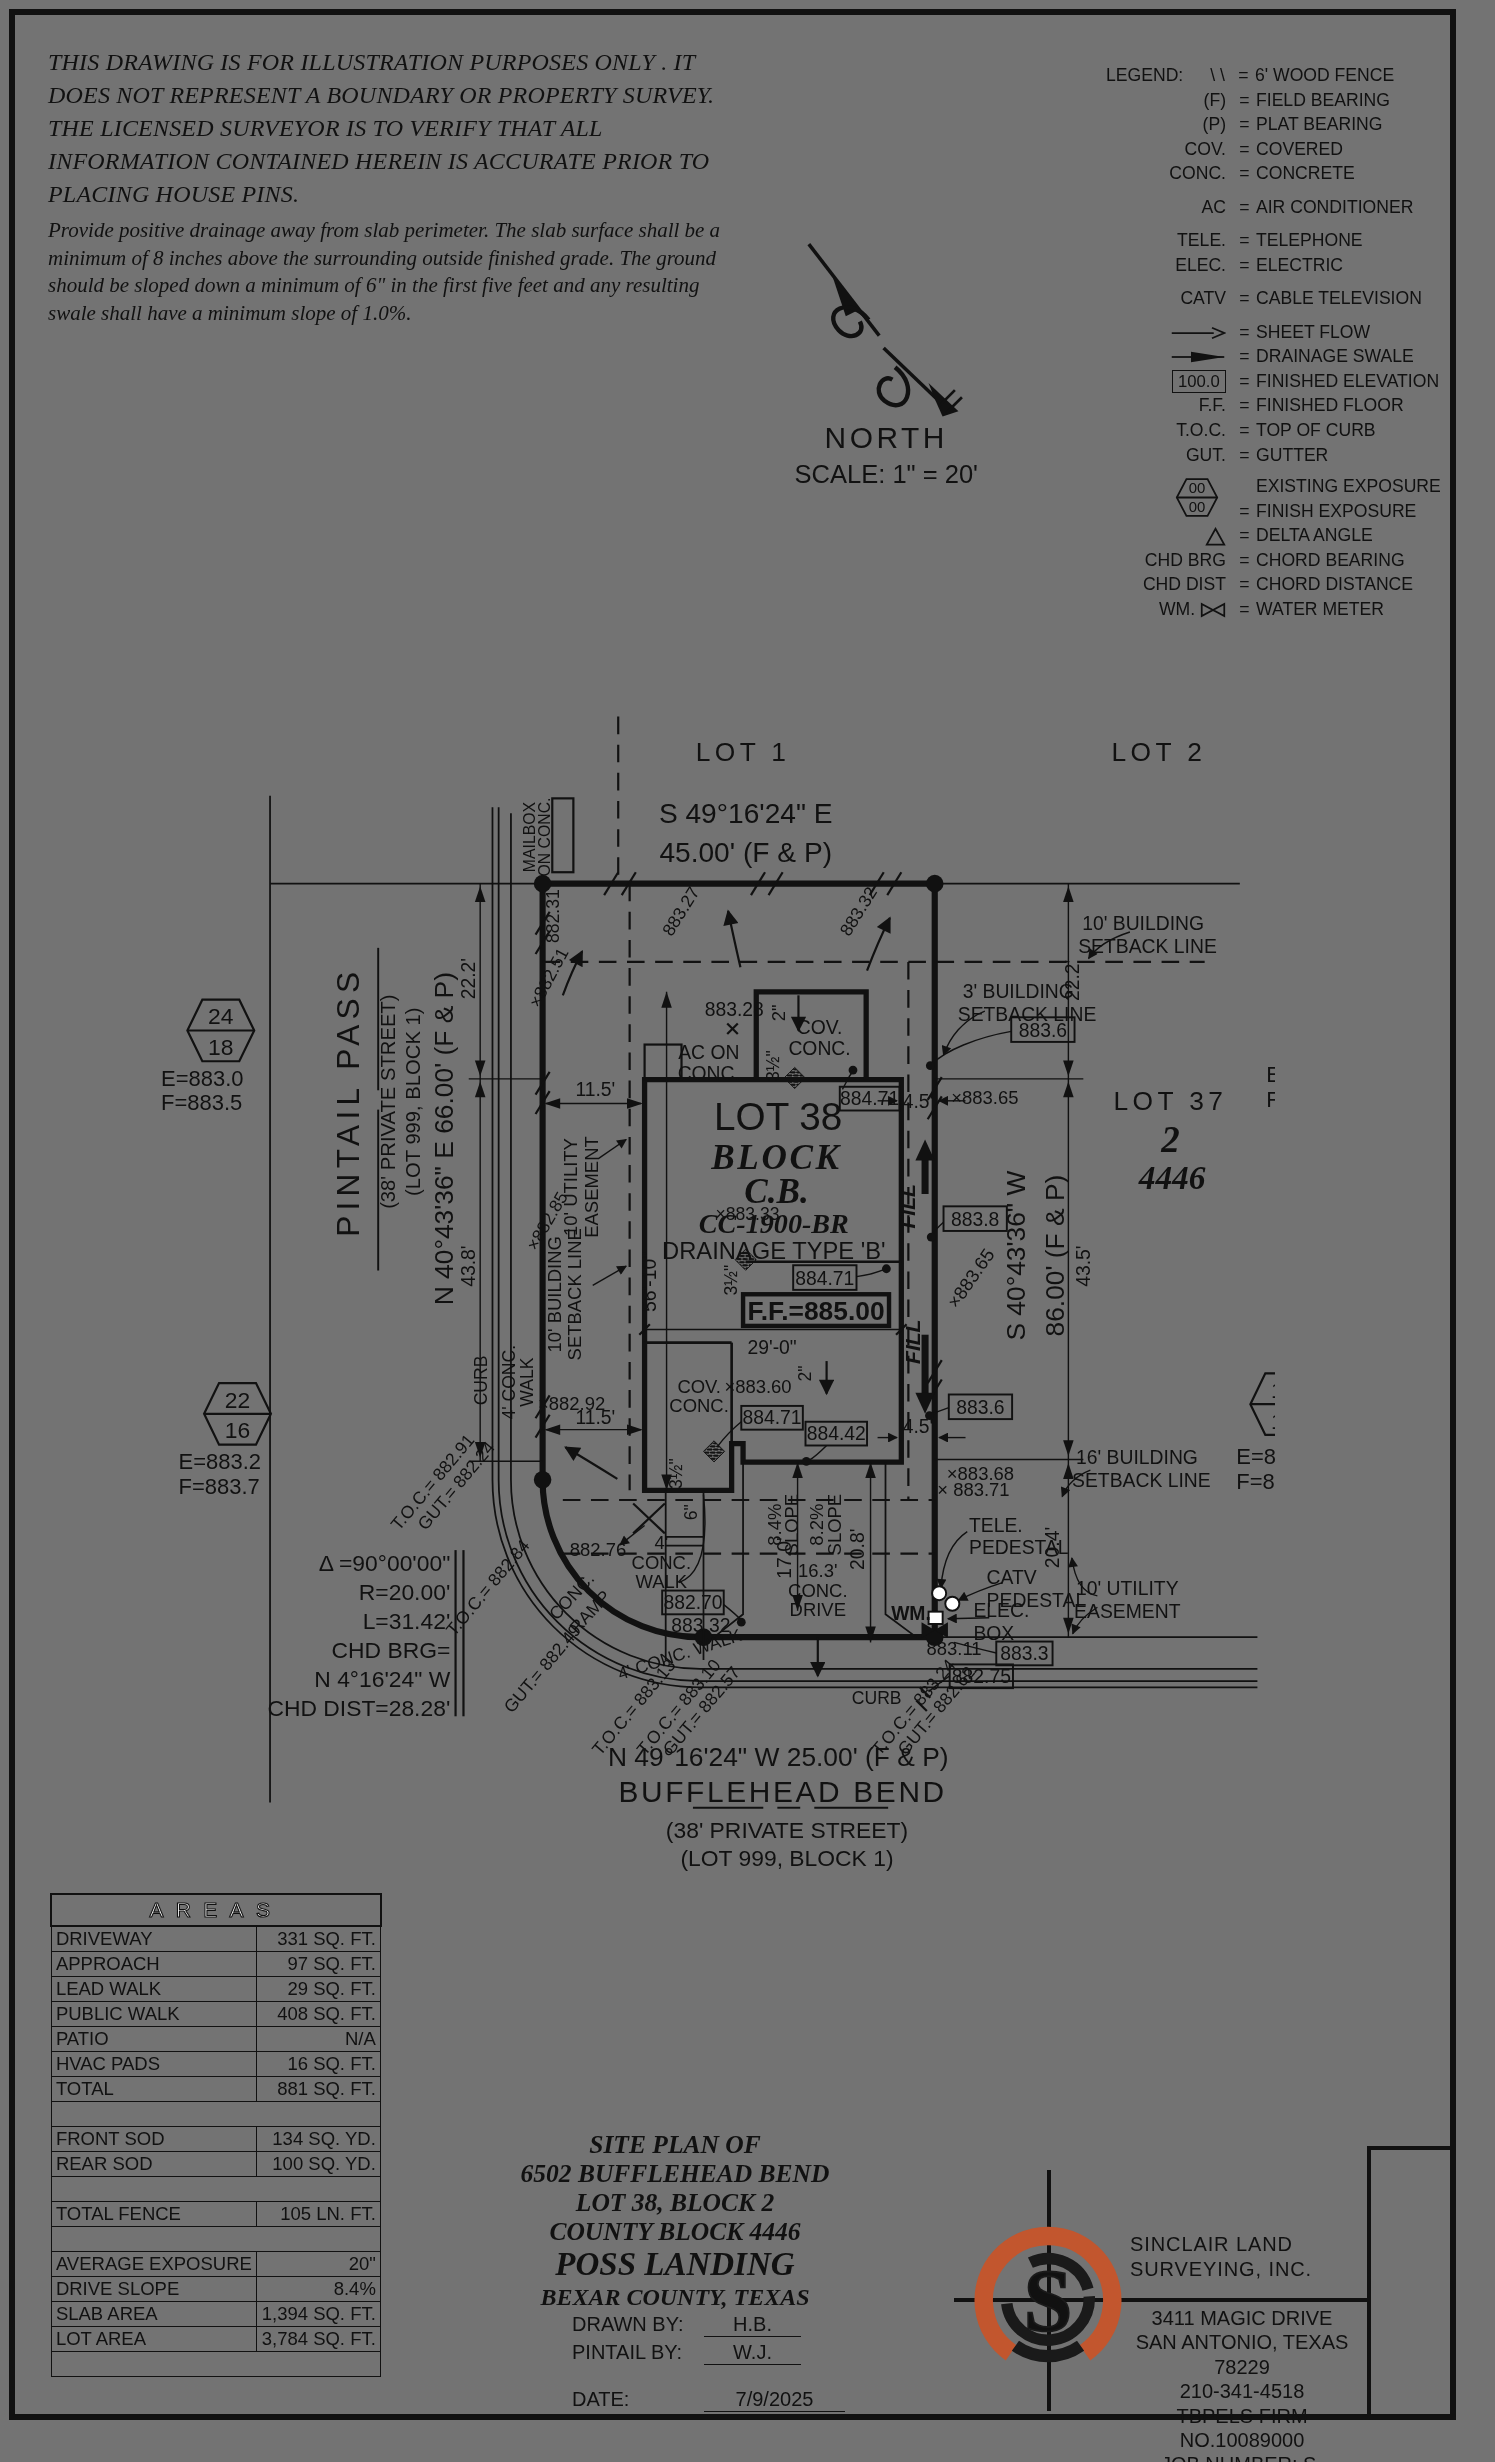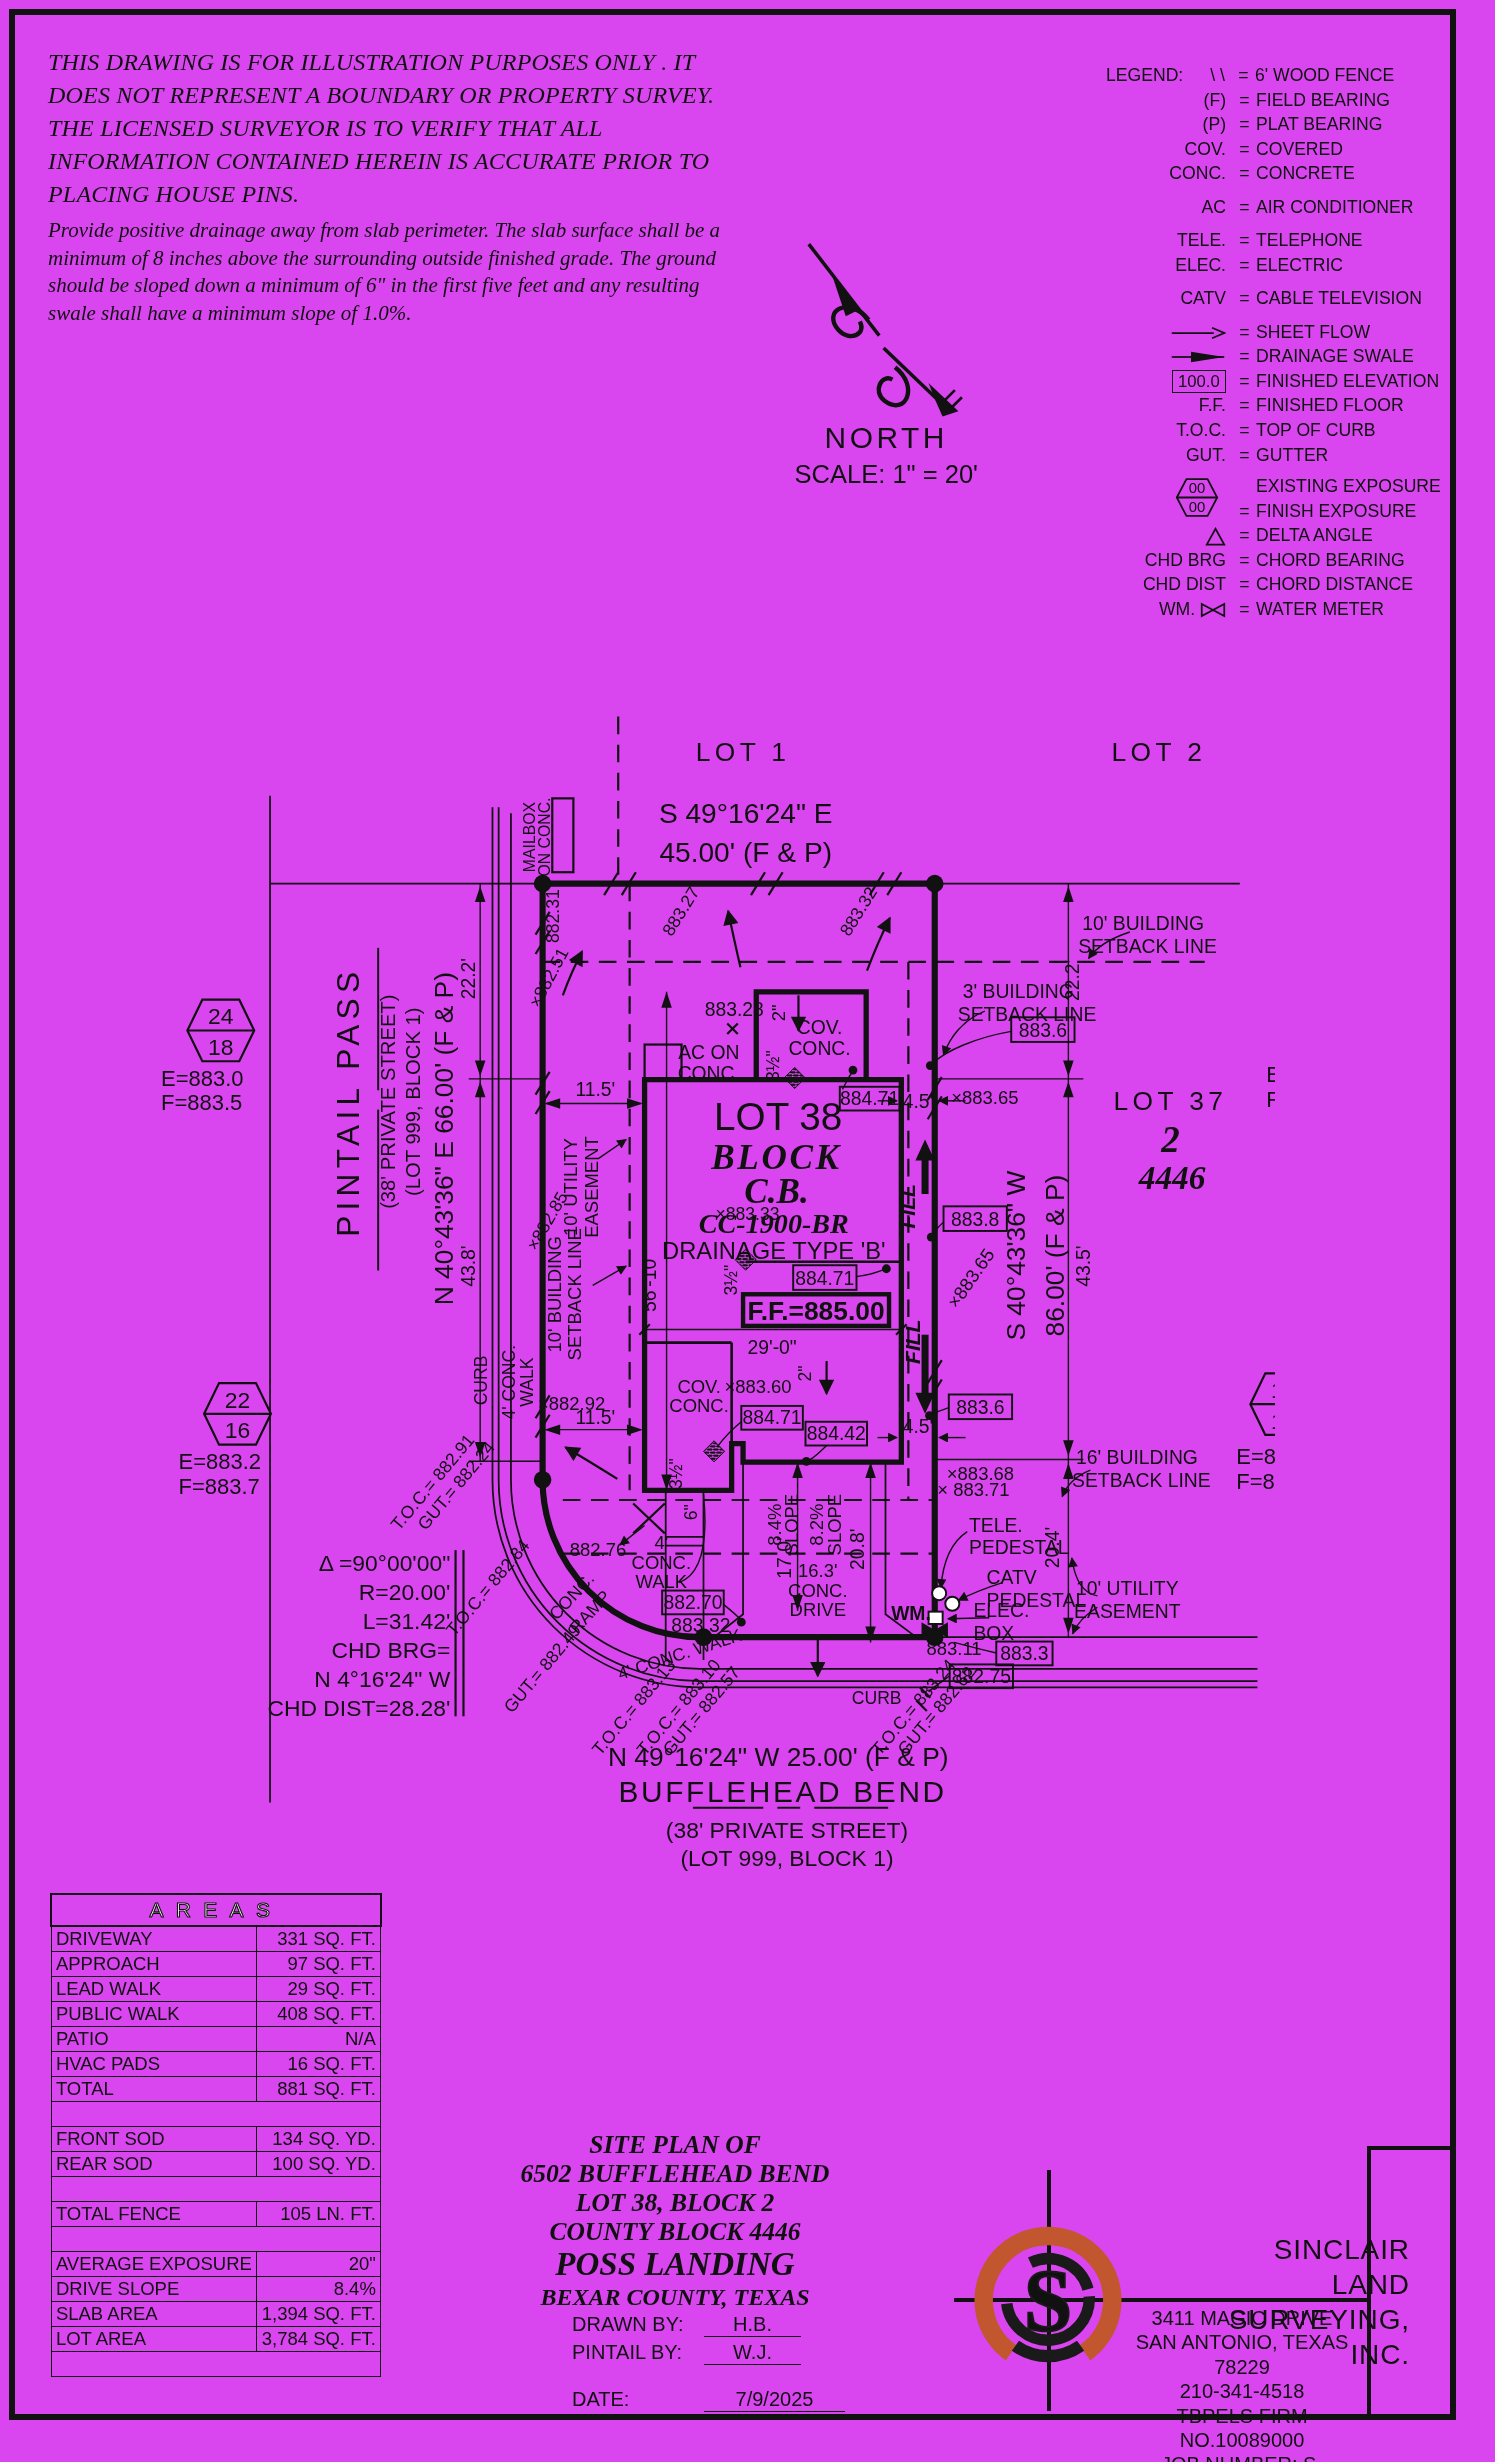--- a/index.html
+++ b/index.html
@@ -1,16 +1,16 @@
 <!DOCTYPE html>
 <html style="font-size:14px"><head>
 <meta charset="utf-8">
 <style>
   html,body{margin:0;padding:0;background:#e8e8e8;}
-  .sheet{position:relative;width:1495px;height:2462px;background:#d946ef;color:#111;
+  .sheet{position:relative;width:1495px;height:2462px;background:#737373;color:#111;
          font-family:"Liberation Sans",sans-serif;overflow:hidden;}
   .frame{position:absolute;left:8.8px;top:8.8px;width:1435px;height:2399px;border:6.2px solid #111;}
   
   .disclaimer{position:absolute;left:48px;top:46px;width:704px;font-family:"Liberation Serif",serif;font-style:italic;}
   .disclaimer .p1{font-size:24px;line-height:1.38;letter-spacing:0.2px;}
   .disclaimer .p2{font-size:21px;line-height:1.32;margin-top:5.3px;}
   
   .legend{position:absolute;left:1106px;top:63px;width:345px;font-size:17.6px;}
   .lrow{display:flex;align-items:flex-end;line-height:24.6px;}
   .lrow.gap{margin-top:8.8px;}
@@ -34,21 +34,21 @@
   .drawnby{position:absolute;left:572px;top:2313px;width:290px;font-family:"Liberation Sans",sans-serif;
            font-style:normal;font-weight:normal;font-size:20px;text-align:left;}
   .drawnby .row{margin-bottom:3.5px;}
   .drawnby .lbl{display:inline-block;min-width:132px;}
   .drawnby .val{display:inline-block;min-width:97px;border-bottom:1.8px solid #111;text-align:center;}
   
   .vline1{position:absolute;left:1367px;top:2148px;width:3.5px;height:269px;background:#111;}
   .hline1{position:absolute;left:1367px;top:2146px;width:85px;height:3.5px;background:#111;}
   .hline2{position:absolute;left:954px;top:2298px;width:415px;height:3.5px;background:#111;}
   .vline2{position:absolute;left:1047px;top:2170px;width:3.5px;height:241px;background:#111;}
-  .firmname{position:absolute;left:1190px;top:2232px;width:220px;text-align:right;font-size:28px;line-height:1.25;letter-spacing:0.9px;}
+  .firmname{position:absolute;left:1130px;top:2232px;width:220px;text-align:left;font-size:20px;line-height:1.25;letter-spacing:0.9px;}
   .firmaddr{position:absolute;left:1119px;top:2306px;width:246px;text-align:center;font-size:20px;line-height:1.22;}
   svg text{font-family:"Liberation Sans",sans-serif;fill:#111;}
   svg .ser{font-family:"Liberation Serif",serif;}
 </style>
 </head>
 <body>
 
 <div class="sheet">
   <div class="frame"></div>
 

